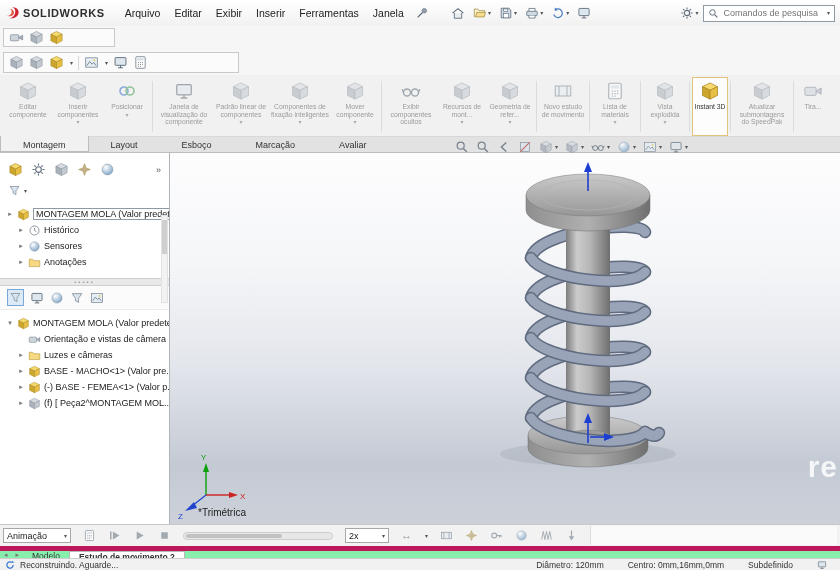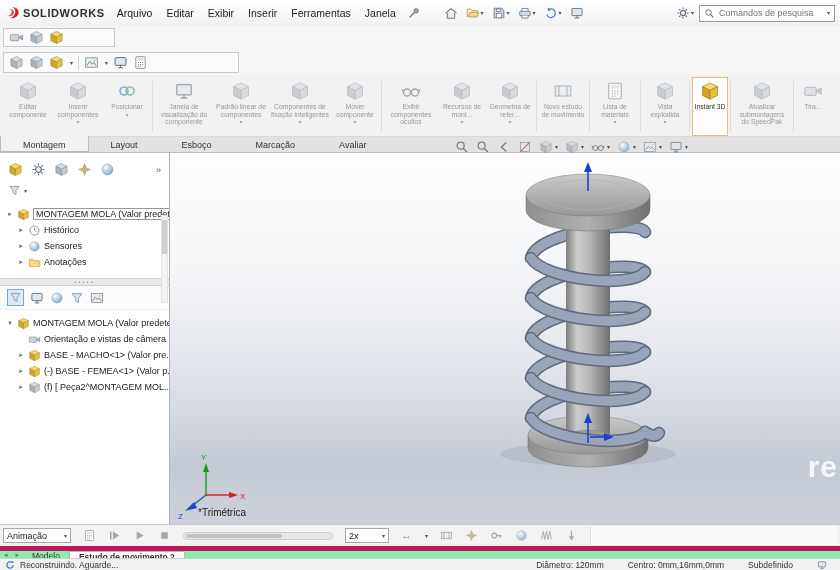--- a/index.html
+++ b/index.html
@@ -1,21 +1,21 @@
 <!DOCTYPE html>
 <html><head>
 <meta charset="utf-8">
 <style>
   *{box-sizing:border-box;margin:0;padding:0}
   body{font-family:"Liberation Sans",sans-serif;background:#888}
   .screen{position:relative;width:840px;height:570px;background:#fff;overflow:hidden;color:#222;font-family:"Liberation Sans",sans-serif}
 
   
   .menubar{position:absolute;left:0;top:0;width:100%;height:26px;background:linear-gradient(#ffffff,#f1f1f1);display:flex;align-items:center;gap:2px;padding:0 5px;z-index:20}
-  .logo{display:flex;align-items:center;gap:3px;margin-right:4px}
+  .logo{display:flex;align-items:center;gap:3px;margin-right:12px}
   .logo-text{font-size:11px;font-weight:bold;letter-spacing:.6px;color:#2e2e2e}
   .menu-item{font-size:10.5px;padding:3px 6px;color:#222;cursor:default}
   .mbtn{display:flex;align-items:center;padding:1px 3px}
   .mbtn svg{width:14px;height:14px}
   .caret{font-size:6px;color:#555;margin-left:1px;line-height:1}
   .searchbox{margin-left:auto;display:flex;align-items:center;border:1px solid #8f9aa5;background:#fff;height:17px;width:148px;padding:0 4px;gap:4px}
   .searchbox svg{width:11px;height:11px;flex:0 0 auto}
   .searchbox input{border:none;outline:none;font-size:9px;width:100%;color:#555;background:transparent;font-family:"Liberation Sans",sans-serif}
 
   
@@ -612,20 +612,27 @@
       <div class="trow child">
         <span class="tcaret"></span>
         <svg class="ticon" viewBox="0 0 16 16">
             <use href="#s-camera"></use>
           </svg>
         <span class="tlabel">Orientação e vistas de câmera</span>
       </div>
       <div class="trow child">
         <span class="tcaret">▸</span>
         <svg class="ticon" viewBox="0 0 16 16">
+            <use href="#s-folder"></use>
+          </svg>
+        <span class="tlabel">Luzes e câmeras</span>
+      </div>
+      <div class="trow child">
+        <span class="tcaret">▸</span>
+        <svg class="ticon" viewBox="0 0 16 16">
             <use href="#s-cube-gold"></use>
           </svg>
         <span class="tlabel">BASE - MACHO&lt;1&gt; (Valor pre...</span>
       </div>
       <div class="trow child">
         <span class="tcaret">▸</span>
         <svg class="ticon" viewBox="0 0 16 16">
             <use href="#s-cube-gold"></use>
           </svg>
         <span class="tlabel">(-) BASE - FEMEA&lt;1&gt; (Valor p...</span>

